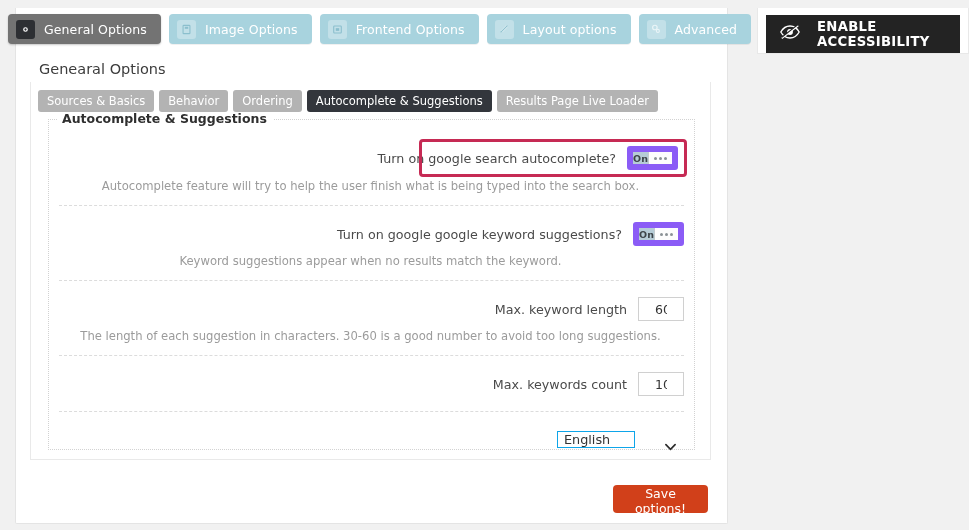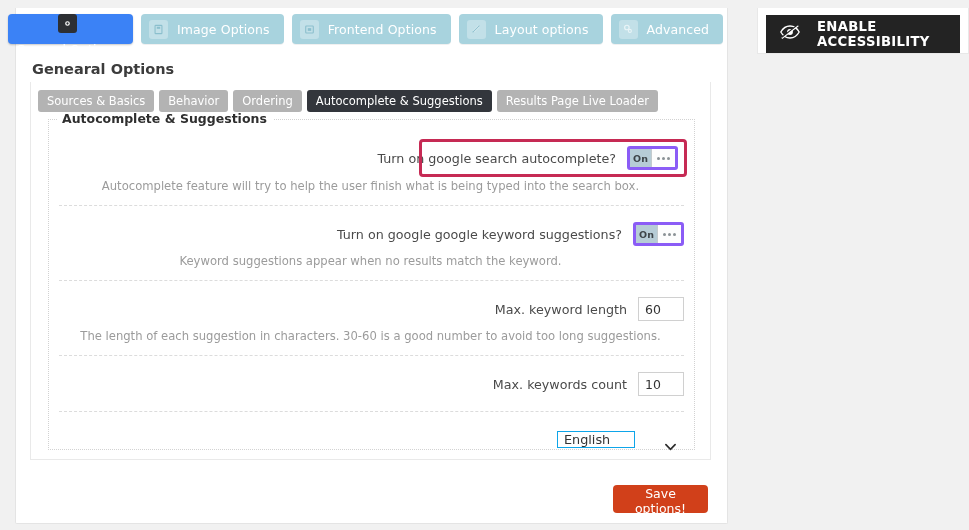--- a/index.html
+++ b/index.html
@@ -45,43 +45,42 @@
     border-radius: 4px;
     background: #a8d3de;
     color: #ffffff;
     font-size: 12.5px;
     letter-spacing: .1px;
     white-space: nowrap;
     cursor: pointer;
     box-shadow: 0 1px 0 rgba(0,0,0,.06);
   }
   .ttab.active {
-    background: #3b82f6;
+    background: #737373;
     box-shadow: 0 1px 2px rgba(0,0,0,.22);
     color: #ffffff;
-    flex-direction: column;
   }
   .ttab-ico {
     width: 19px; height: 19px;
     border-radius: 3px;
     background: #c2e0e8;
     display: flex; align-items: center; justify-content: center;
     flex: 0 0 auto;
   }
   .ttab.active .ttab-ico {
     background: #2d2f33;
   }
   .ttab-ico svg { display: block; }
 
   
   .section-title {
     position: absolute;
-    left: 32px; top: 61px;
+    left: 39px; top: 61px;
     font-size: 14.5px;
-    font-weight: bold;
+    font-weight: normal;
     color: #3c3c3c;
   }
 
   
   .inner-box {
     position: absolute;
     left: 30px; top: 82px;
     width: 681px; height: 378px;
     background: #ffffff;
     border: 1px solid #e9e9e9;
@@ -179,21 +178,21 @@
     margin-left: auto;
     min-height: 24px;
   }
 
   
   .toggle {
     display: inline-flex;
     align-items: stretch;
     height: 24px;
     width: 51px;
-    border: 3px solid #8b5cf6;
+    border: 6px solid #8b5cf6;
     border-radius: 3px;
     background: #b8cdd6;
     overflow: hidden;
     cursor: pointer;
     flex: 0 0 auto;
   }
   .toggle-on {
     flex: 1;
     display: flex;
     align-items: center;
@@ -219,21 +218,21 @@
   }
 
   
   .num-input {
     width: 46px;
     height: 24px;
     border: 1px solid #d0d0d0;
     background: #ffffff;
     font-size: 12.5px;
     color: #333;
-    padding: 0 6px;
+    padding: 0 16px;
     font-family: "DejaVu Sans", "Liberation Sans", sans-serif;
     border-radius: 0;
     flex: 0 0 auto;
   }
 
   
   .sel-wrap {
     position: relative;
     width: 127px;
     height: 25px;

